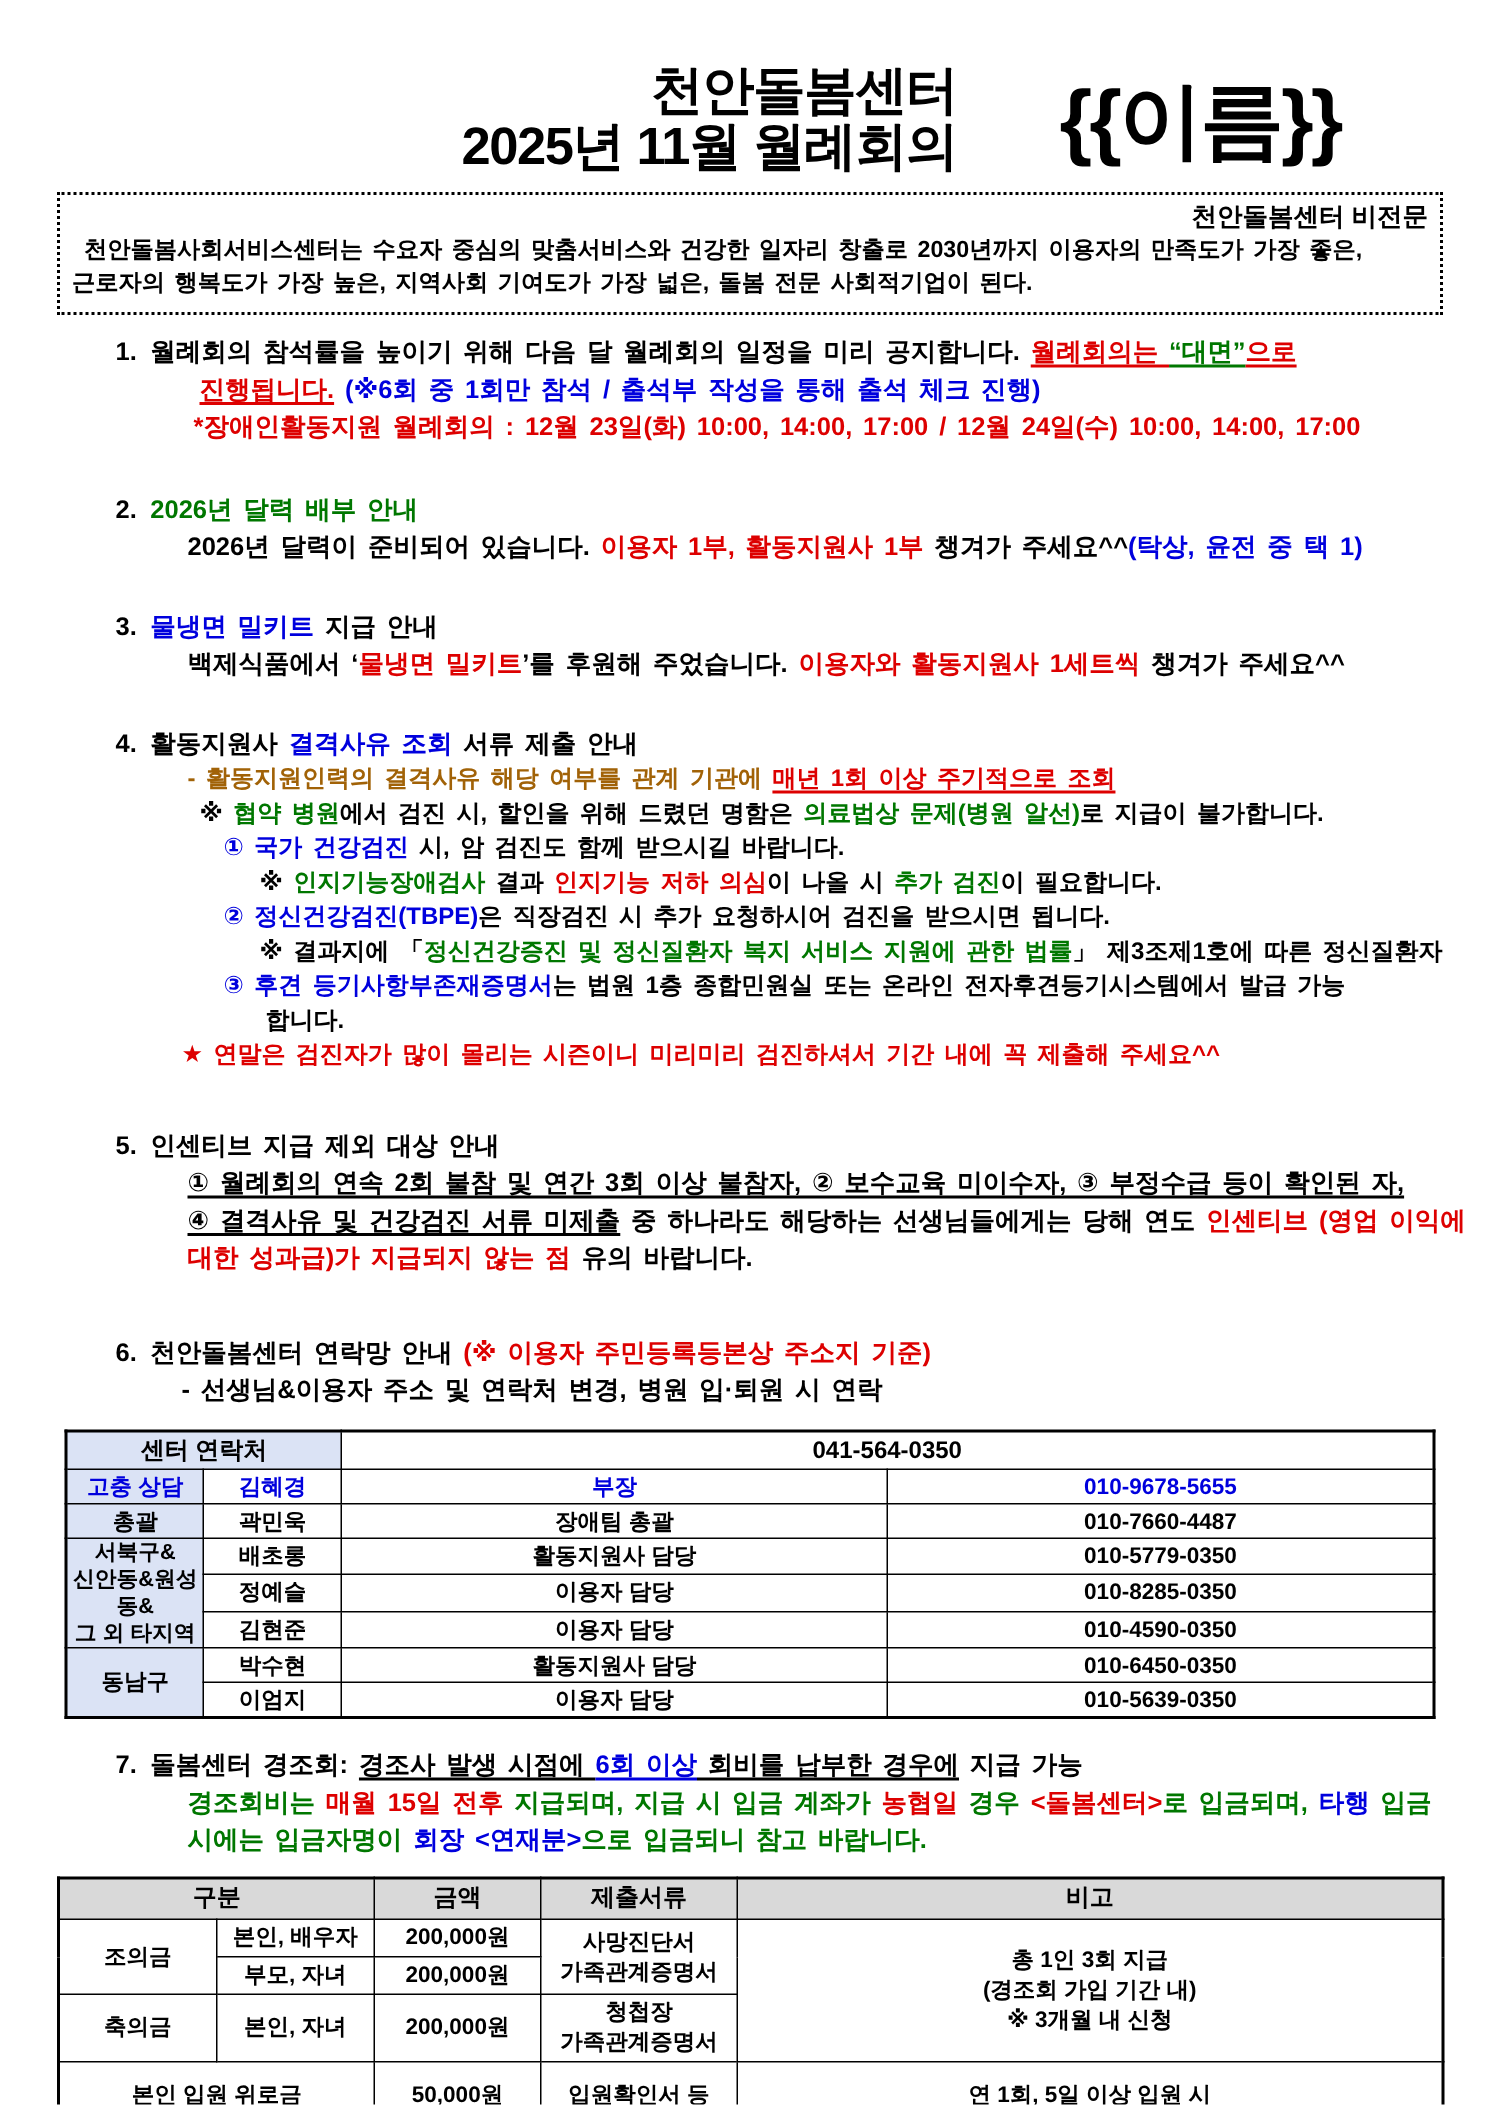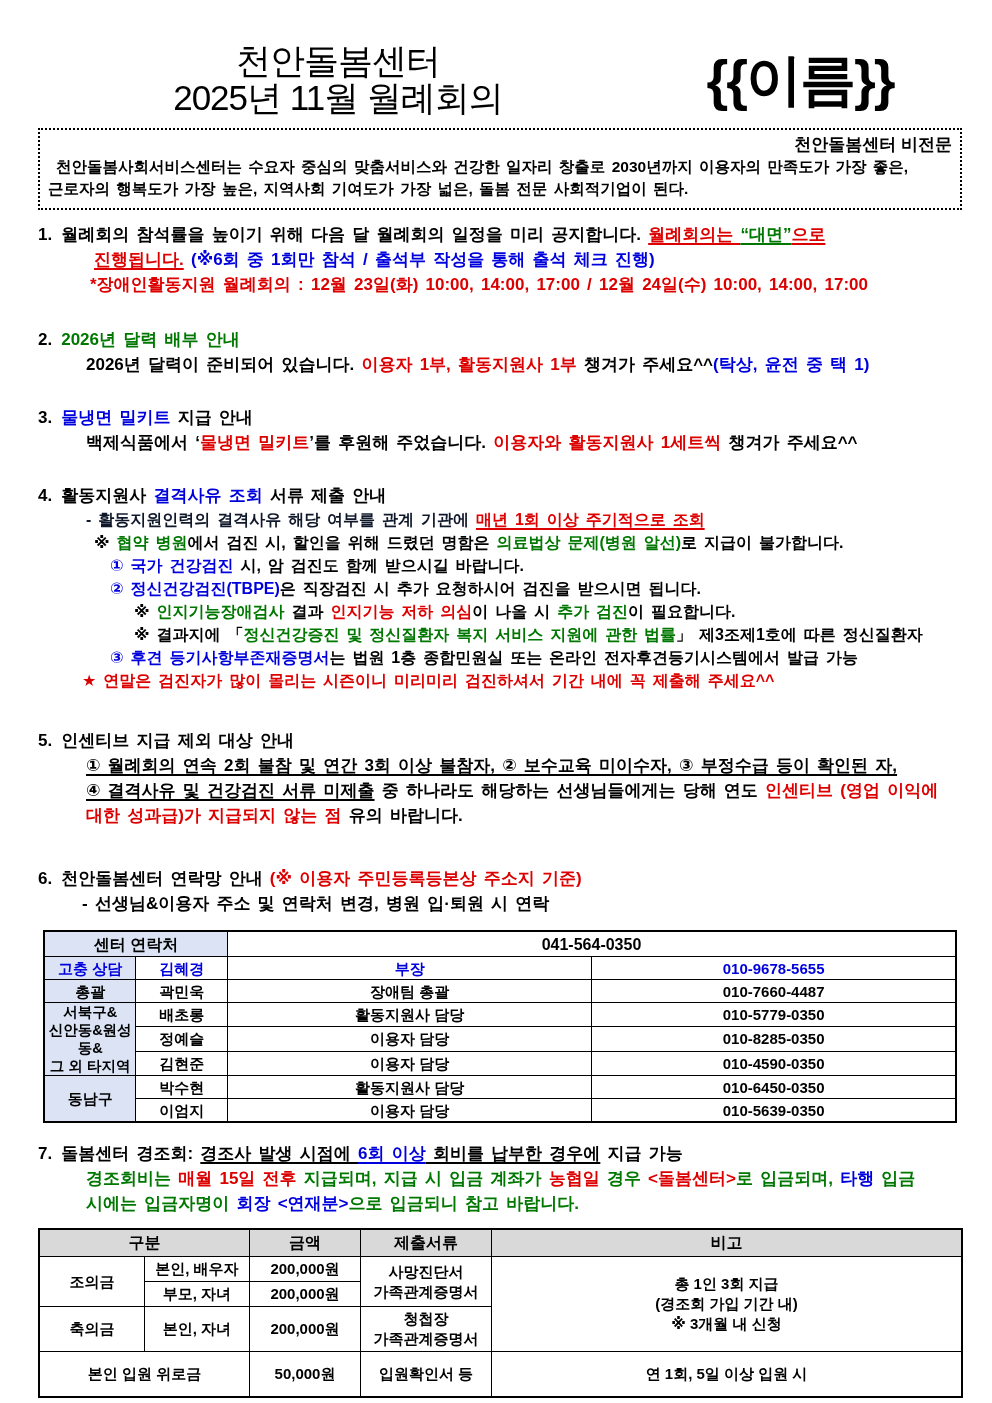--- a/index.html
+++ b/index.html
@@ -1,29 +1,29 @@
 <!DOCTYPE html>
 <html style="--k: #000000; --r: #dd0000; --g: #007700; --b: #0000dd; --bgblue: #dbe3f5; --bggray: #d9d9d9;"><head>
 <meta charset="utf-8">
 <style>
   html,body{margin:0;padding:0;background:#ffffff;}
   body{width:992px;height:1403px;font-family:"Liberation Sans","DejaVu Sans",sans-serif;color:#000;overflow:hidden;}
   .page{padding:42px 30px 0 38px;}
   
   .header{display:flex;align-items:flex-start;}
-  .titles{width:600px;text-align:center;font-weight:400;letter-spacing:-1px;line-height:37px;font-size:35px;}
+  .titles{width:600px;text-align:right;font-weight:700;letter-spacing:-1px;line-height:37px;font-size:35px;}
   .name-ph{flex:1;text-align:center;font-weight:900;font-size:56px;letter-spacing:-2px;line-height:72px;margin-top:2px;}
   
   .vision{border:2px dotted #000;margin-top:12px;padding:4px 8px 8px 8px;}
   .v-title{text-align:right;font-size:17px;font-weight:800;line-height:22px;}
   .v-body{font-size:15.5px;font-weight:700;line-height:22px;word-spacing:2px;}
   .v-l1{text-indent:8px;}
   
   .sec{word-spacing:2.5px;}
-  .ln{font-size:17px;font-weight:800;line-height:25px;white-space:nowrap;}
+  .ln{font-size:17px;font-weight:800;line-height:25px;white-space:nowrap;margin-left:39px;}
   .ln .num{margin-right:9px;}
   .sub{font-size:16px;line-height:23px;}
   .u{text-decoration:underline;text-decoration-thickness:1.5px;text-underline-offset:3px;}
   .ind44{padding-left:44px;} .ind48{padding-left:48px;} .ind52{padding-left:52px;}
   .ind56{padding-left:56px;} .ind72{padding-left:72px;} .ind96{padding-left:96px;}
   .ind100{padding-left:100px;} .ind116{padding-left:116px;}
   .s1{margin-top:12px;} .s2{margin-top:30px;} .s3{margin-top:28px;} .s4{margin-top:28px;}
   .s5{margin-top:36px;} .s6{margin-top:38px;} .s7{margin-top:18px;}
   
   table{border-collapse:collapse;}
@@ -74,27 +74,28 @@
     <div class="ln ind48"><span style="color: rgb(0, 0, 0);">2026년 달력이 준비되어 있습니다. </span><span style="color: rgb(221, 0, 0);">이용자 1부, 활동지원사 1부</span><span style="color: rgb(0, 0, 0);"> 챙겨가 주세요^^</span><span style="color: rgb(0, 0, 221);">(탁상, 윤전 중 택 1)</span></div>
   </div>
 
   <div class="sec s3">
     <div class="ln"><span class="num">3.</span><span><span style="color: rgb(0, 0, 221);">물냉면 밀키트</span><span style="color: rgb(0, 0, 0);"> 지급 안내</span></span></div>
     <div class="ln ind48"><span style="color: rgb(0, 0, 0);">백제식품에서 ‘</span><span style="color: rgb(221, 0, 0);">물냉면 밀키트</span><span style="color: rgb(0, 0, 0);">’를 후원해 주었습니다. </span><span style="color: rgb(221, 0, 0);">이용자와 활동지원사 1세트씩</span><span style="color: rgb(0, 0, 0);"> 챙겨가 주세요^^</span></div>
   </div>
 
   <div class="sec s4">
     <div class="ln"><span class="num">4.</span><span><span style="color: rgb(0, 0, 0);">활동지원사 </span><span style="color: rgb(0, 0, 221);">결격사유 조회</span><span style="color: rgb(0, 0, 0);"> 서류 제출 안내</span></span></div>
-    <div class="ln sub ind48"><span style="color: #0f172a;">- 활동지원인력의 결격사유 해당 여부를 관계 기관에 </span><span class="u" style="color: rgb(221, 0, 0);">매년 1회 이상 주기적으로 조회</span></div>
+    <div class="ln sub ind48"><span style="color: #a16207;">- 활동지원인력의 결격사유 해당 여부를 관계 기관에 </span><span class="u" style="color: rgb(221, 0, 0);">매년 1회 이상 주기적으로 조회</span></div>
     <div class="ln sub ind56"><span style="color: rgb(0, 0, 0);">※ </span><span style="color: rgb(0, 119, 0);">협약 병원</span><span style="color: rgb(0, 0, 0);">에서 검진 시, 할인을 위해 드렸던 명함은 </span><span style="color: rgb(0, 119, 0);">의료법상 문제(병원 알선)</span><span style="color: rgb(0, 0, 0);">로 지급이 불가합니다.</span></div>
     <div class="ln sub ind72"><span style="color: rgb(0, 0, 221);">① </span><span style="color: rgb(0, 0, 221);">국가 건강검진</span><span style="color: rgb(0, 0, 0);"> 시, 암 검진도 함께 받으시길 바랍니다.</span></div>
+    <div class="ln sub ind96"><span style="color: rgb(0, 0, 0);">※ </span><span style="color: rgb(0, 119, 0);">인지기능장애검사</span><span style="color: rgb(0, 0, 0);"> 결과 </span><span style="color: rgb(221, 0, 0);">인지기능 저하 의심</span><span style="color: rgb(0, 0, 0);">이 나올 시 </span><span style="color: rgb(0, 119, 0);">추가 검진</span><span style="color: rgb(0, 0, 0);">이 필요합니다.</span></div>
     <div class="ln sub ind72"><span style="color: rgb(0, 0, 221);">② </span><span style="color: rgb(0, 0, 221);">정신건강검진(TBPE)</span><span style="color: rgb(0, 0, 0);">은 직장검진 시 추가 요청하시어 검진을 받으시면 됩니다.</span></div>
-    <div class="ln sub ind96"><span style="color: rgb(0, 0, 0);">※ </span><span style="color: rgb(0, 119, 0);">인지기능장애검사</span><span style="color: rgb(0, 0, 0);"> 결과 </span><span style="color: rgb(221, 0, 0);">인지기능 저하 의심</span><span style="color: rgb(0, 0, 0);">이 나올 시 </span><span style="color: rgb(0, 119, 0);">추가 검진</span><span style="color: rgb(0, 0, 0);">이 필요합니다.</span></div>
     <div class="ln sub ind96"><span style="color: rgb(0, 0, 0);">※ 결과지에 「</span><span style="color: rgb(0, 119, 0);">정신건강증진 및 정신질환자 복지 서비스 지원에 관한 법률</span><span style="color: rgb(0, 0, 0);">」 제3조제1호에 따른 </span><span style="color: #000000;">정신질환자</span></div>
     <div class="ln sub ind72"><span style="color: rgb(0, 0, 221);">③ </span><span style="color: rgb(0, 0, 221);">후견 등기사항부존재증명서</span><span style="color: rgb(0, 0, 0);">는 법원 1층 종합민원실 또는 온라인 전자후견등기시스템에서 발급 가능</span></div>
+    <div class="ln sub ind100"><span style="color: rgb(0, 0, 0);">합니다.</span></div>
     <div class="ln sub ind44"><span style="color: rgb(221, 0, 0);">★ 연말은 검진자가 많이 몰리는 시즌이니 미리미리 검진하셔서 기간 내에 꼭 제출해 주세요^^</span></div>
   </div>
 
   <div class="sec s5">
     <div class="ln"><span class="num">5.</span><span><span style="color: rgb(0, 0, 0);">인센티브 지급 제외 대상 안내</span></span></div>
     <div class="ln ind48"><span class="u" style="color: rgb(0, 0, 0);">① 월례회의 연속 2회 불참 및 연간 3회 이상 불참자, ② 보수교육 미이수자, ③ 부정수급 등이 확인된 자,</span></div>
     <div class="ln ind48"><span class="u" style="color: rgb(0, 0, 0);">④ 결격사유 및 건강검진 서류 미제출</span><span style="color: rgb(0, 0, 0);"> 중 하나라도 해당하는 선생님들에게는 당해 연도 </span><span style="color: rgb(221, 0, 0);">인센티브 (영업 이익에</span></div>
     <div class="ln ind48"><span style="color: rgb(221, 0, 0);">대한 성과급)가 지급되지 않는 점</span><span style="color: rgb(0, 0, 0);"> 유의 바랍니다.</span></div>
   </div>
 

